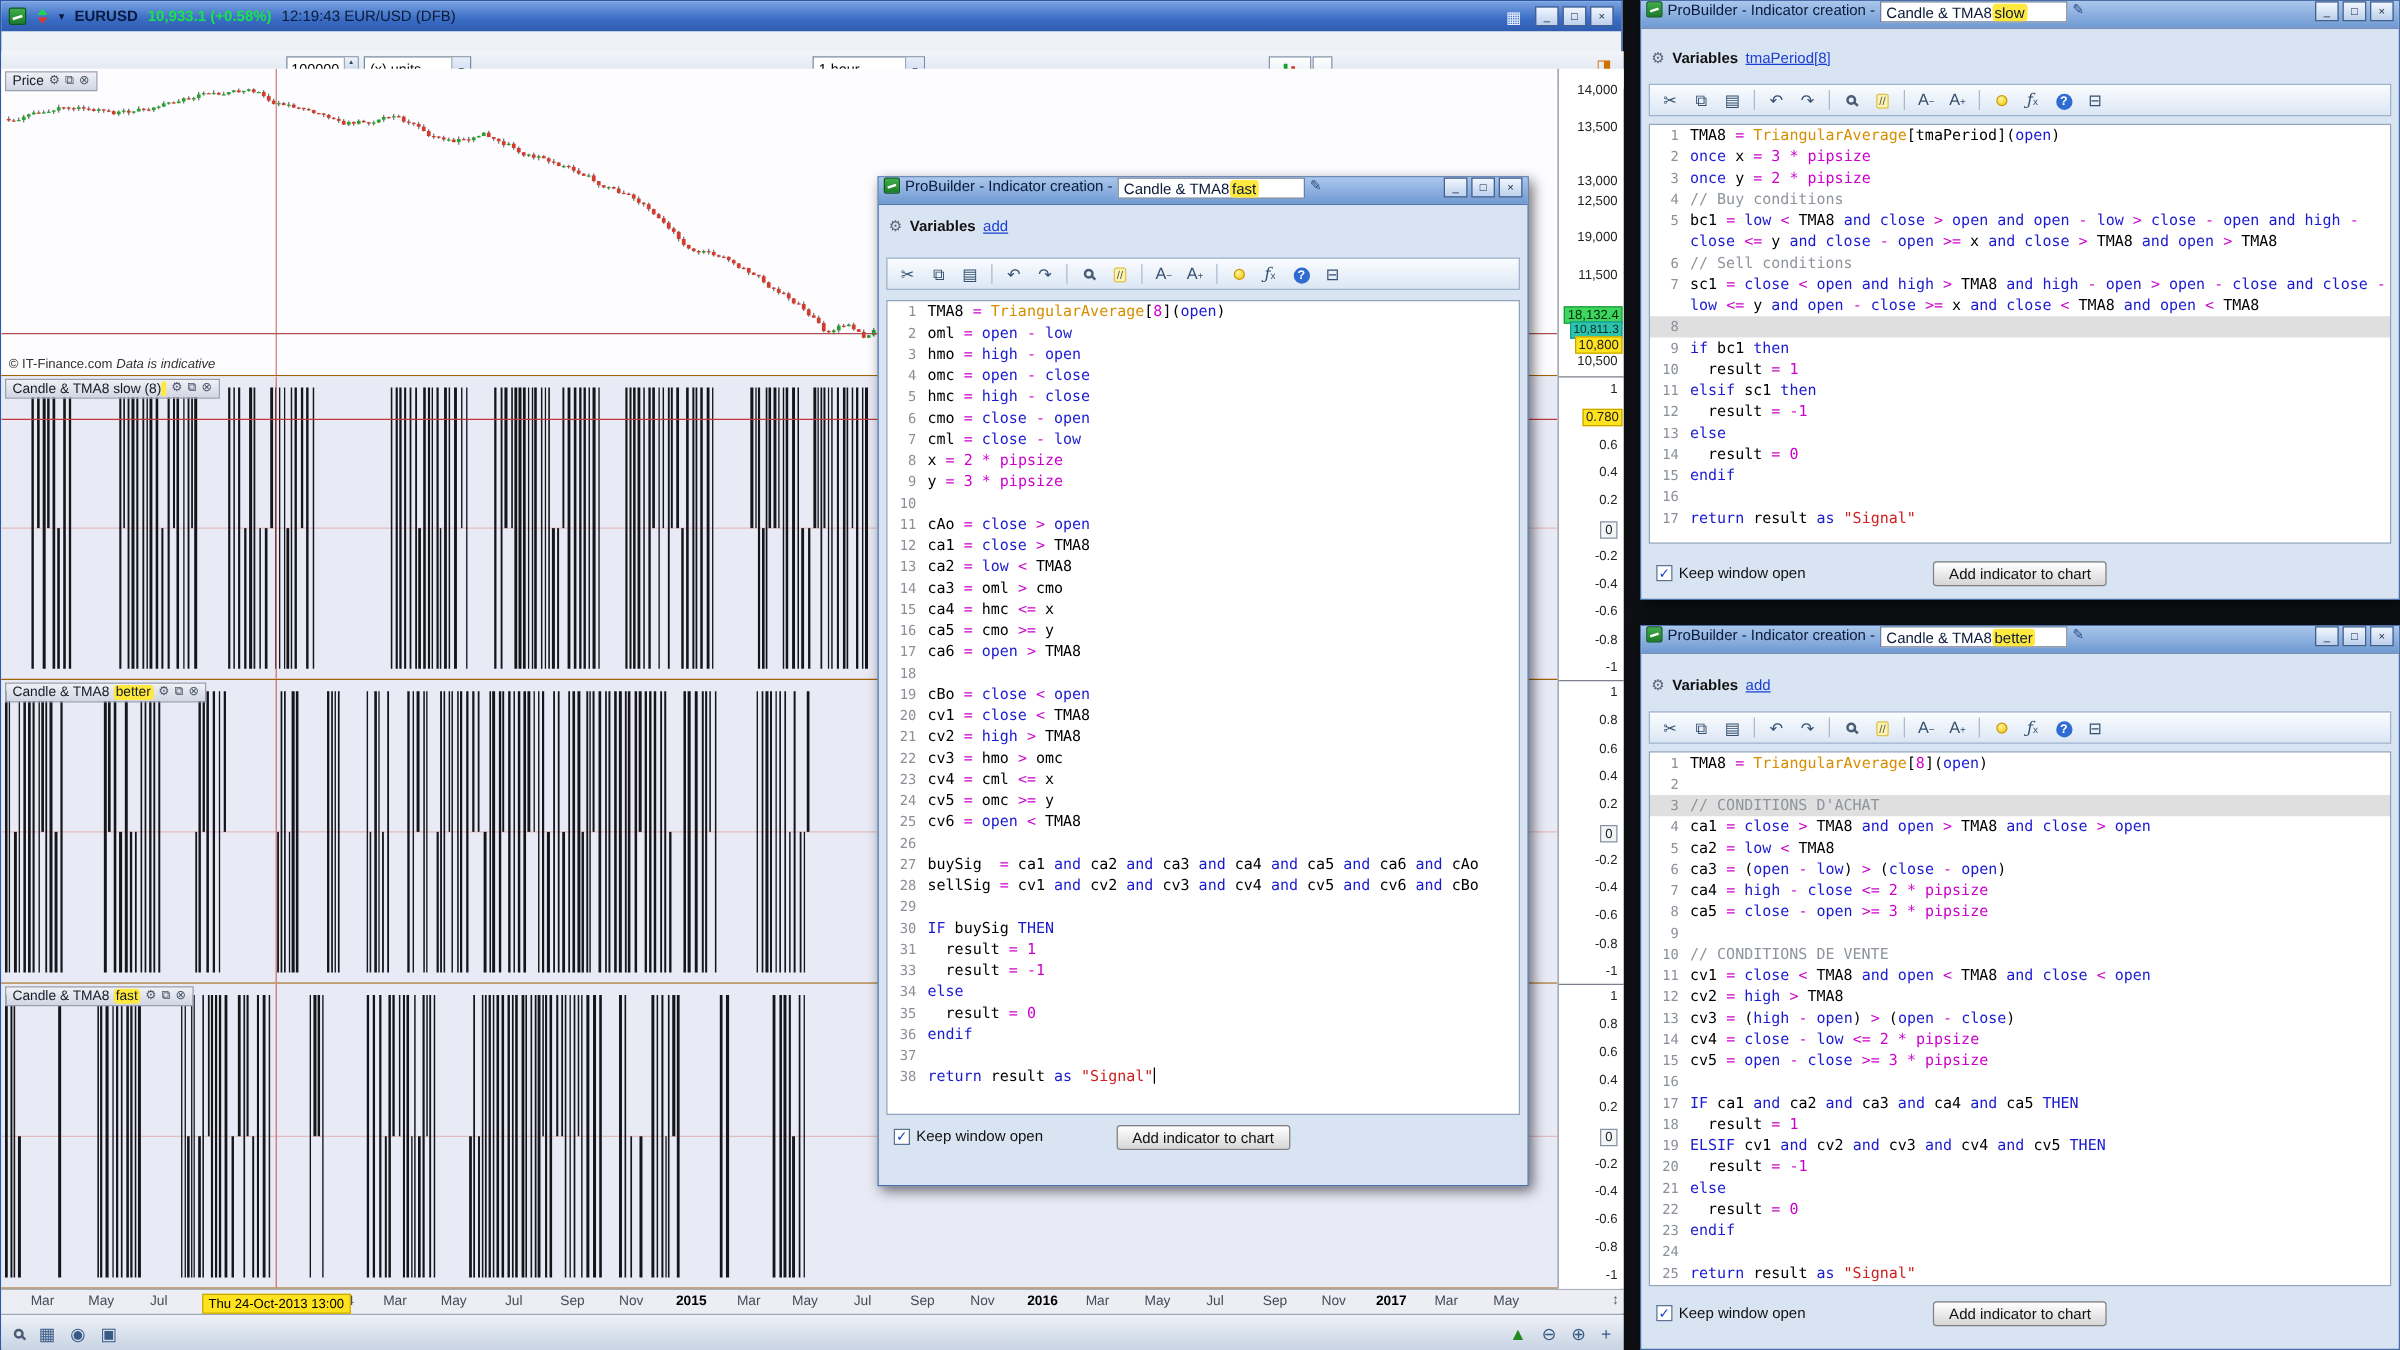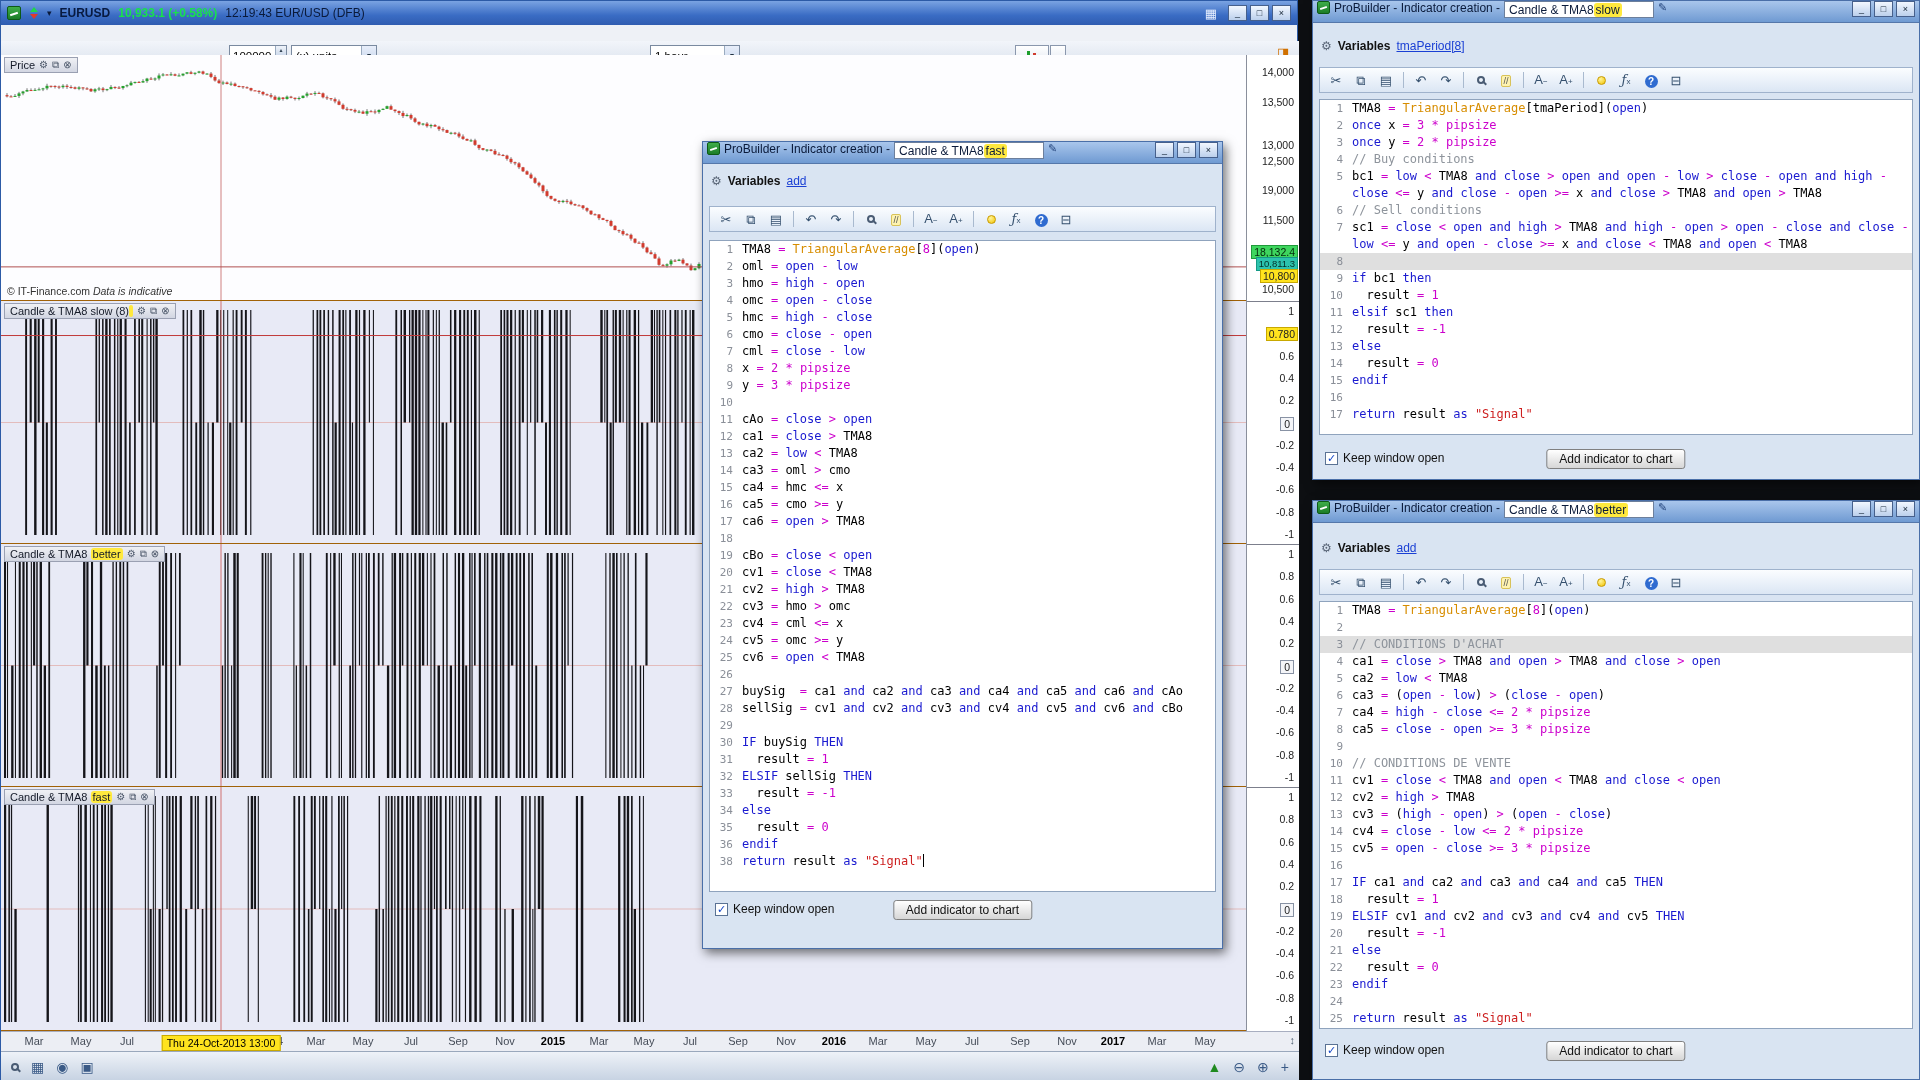--- a/index.html
+++ b/index.html
@@ -1166,38 +1166,38 @@
       </div>
       <div class="crow">
         <span class="lno">30</span>
         <div class="src"><span class="tk-k">IF</span><span> </span><span>buySig</span><span> </span><span class="tk-k">THEN</span></div>
       </div>
       <div class="crow">
         <span class="lno">31</span>
         <div class="src"><span>  </span><span>result</span><span> </span><span class="tk-o">=</span><span> </span><span class="tk-n">1</span></div>
       </div>
       <div class="crow">
-        <span class="lno">32</span>
-        <div class="src"><span class="tk-k">ELSIF</span><span> </span><span>sellSig</span><span> </span><span class="tk-k">THEN</span></div>
-      </div>
-      <div class="crow">
         <span class="lno">33</span>
         <div class="src"><span>  </span><span>result</span><span> </span><span class="tk-o">=</span><span> </span><span class="tk-o">-</span><span class="tk-n">1</span></div>
       </div>
       <div class="crow">
         <span class="lno">34</span>
         <div class="src"><span class="tk-k">else</span></div>
       </div>
       <div class="crow">
         <span class="lno">35</span>
         <div class="src"><span>  </span><span>result</span><span> </span><span class="tk-o">=</span><span> </span><span class="tk-n">0</span></div>
       </div>
       <div class="crow">
         <span class="lno">36</span>
         <div class="src"><span class="tk-k">endif</span></div>
+      </div>
+      <div class="crow">
+        <span class="lno">37</span>
+        <div class="src"></div>
       </div>
       <div class="crow">
         <span class="lno">38</span>
         <div class="src"><span class="tk-k">return</span><span> </span><span>result</span><span> </span><span class="tk-k">as</span><span> </span><span class="tk-s">"Signal"</span><span class="caret"></span></div>
       </div>
     </div>
   <div class="pbbottom" style="top:758px">
     <label class="keep">
       <span class="cbx">✓</span>
       <span>Keep window open</span>

